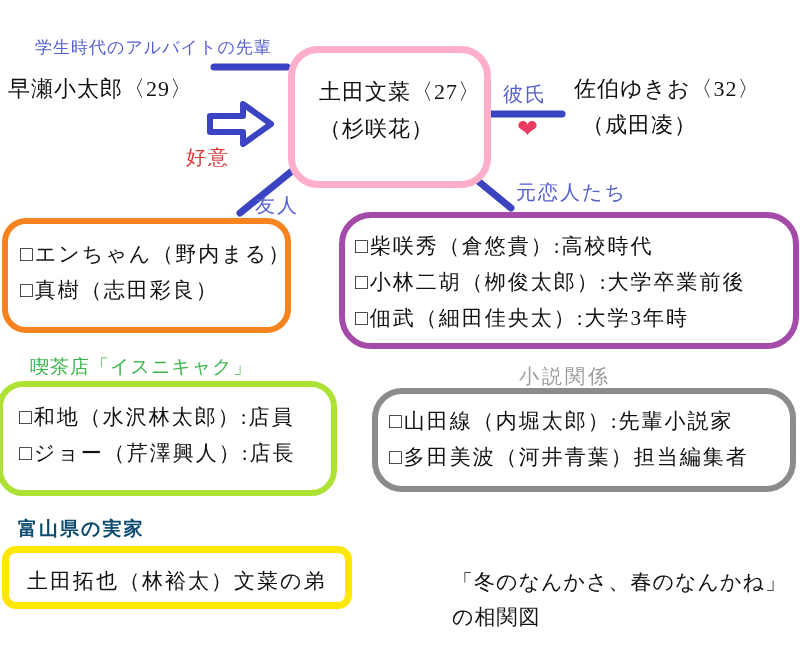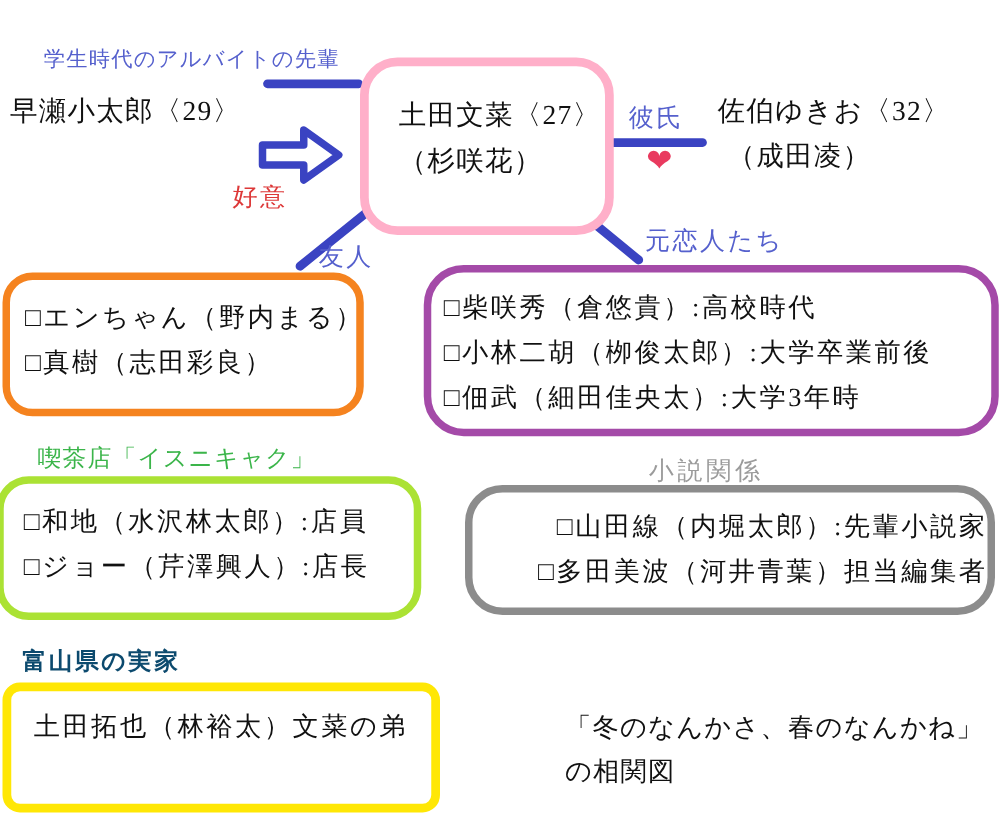--- a/index.html
+++ b/index.html
@@ -28,22 +28,22 @@
     border:7px solid #ffafc9;border-radius:30px;
   }
   .main-box-inner{padding:20px 0 0 24px;line-height:37px;font-size:22px;letter-spacing:1px;}
   .friends-box{left:2px;top:218px;width:289px;height:115px;border:6px solid #f5831f;border-radius:24px;}
   .friends-inner{padding:12px 0 0 12px;}
   .ex-box{left:339px;top:212px;width:460px;height:137px;border:6px solid #a44aa8;border-radius:32px;}
   .ex-inner{padding:10px 0 0 10px;}
   .cafe-box{left:-3px;top:381px;width:340px;height:115px;border:6px solid #abe234;border-radius:26px;}
   .cafe-inner{padding:12px 0 0 16px;}
   .novel-box{left:372px;top:388px;width:424px;height:104px;border:6px solid #8c8c8c;border-radius:30px;}
-  .novel-inner{padding:9px 0 0 11px;text-align:right;}
-  .family-box{left:2px;top:546px;width:350px;height:104px;border:7px solid #ffe705;border-radius:14px;}
+  .novel-inner{padding:9px 0 0 11px;}
+  .family-box{left:2px;top:546px;width:350px;height:63px;border:7px solid #ffe705;border-radius:14px;}
   .family-inner{padding:10px 0 0 18px;}
   .heart{font-size:25px;color:#e93a5f;}
   svg.overlay{position:absolute;left:0;top:0;pointer-events:none;}
   .title-line{font-size:21px;letter-spacing:1px;}
 </style>
 </head>
 <body>
 
 <div id="canvas">
 

